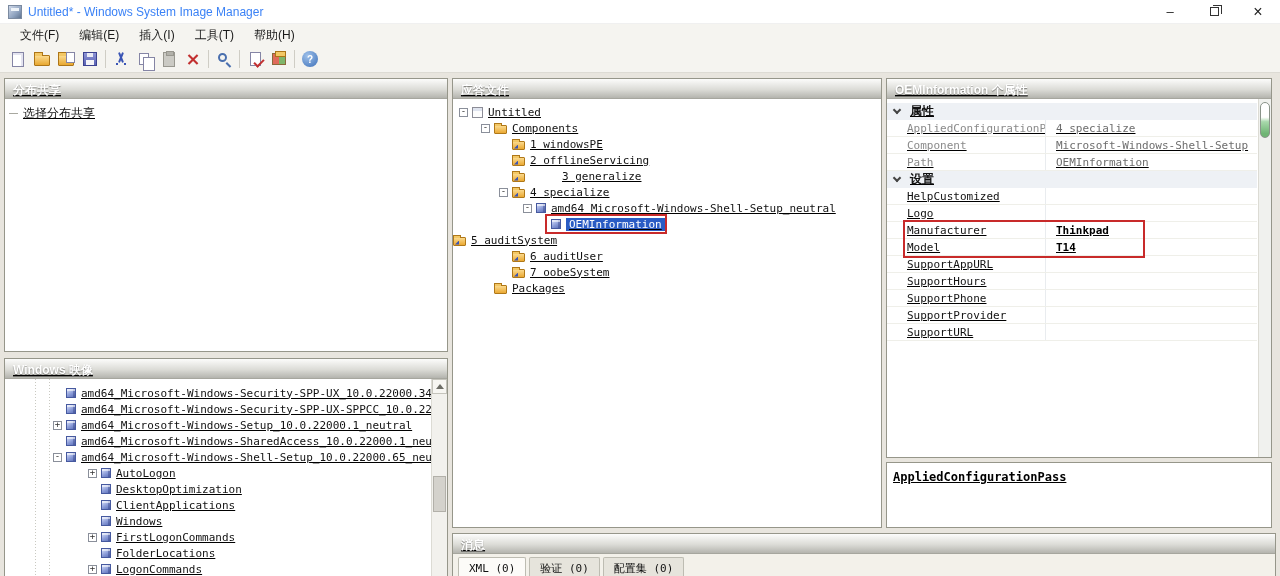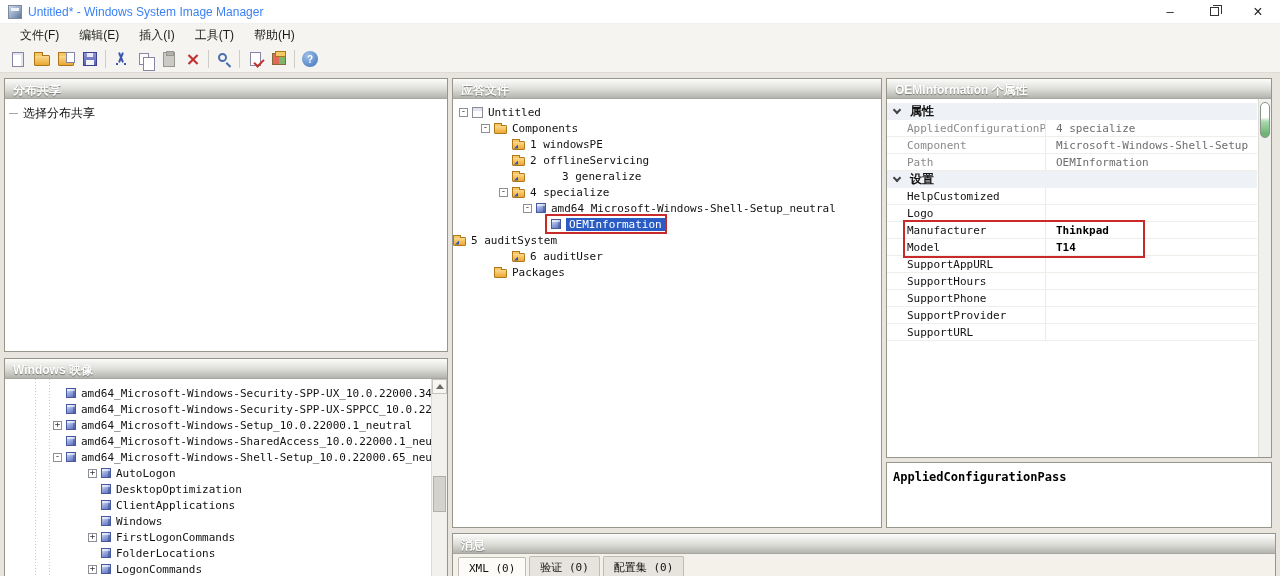--- a/index.html
+++ b/index.html
@@ -43,21 +43,21 @@
   .i-find { width:9px; height:9px; border:2px solid #4a6fae; border-radius:50%; position:relative; margin:-3px 0 0 -3px; }
   .i-find::after { content:""; position:absolute; left:7px; top:7px; width:6px; height:2px; background:#4a6fae; transform:rotate(45deg); transform-origin:0 0; }
   .i-validate { width:11px; height:14px; background:#fff; border:1px solid #8585a5; position:relative; }
   .i-validate::after { content:""; position:absolute; right:-4px; bottom:0; width:8px; height:4px; border-left:2px solid #c23030; border-bottom:2px solid #c23030; transform:rotate(-45deg); }
   .i-cfg { width:14px; height:12px; background:linear-gradient(90deg,#e06a5a 0 50%,#7fb66a 50% 100%); border:1px solid #8a6a3a; position:relative; }
   .i-cfg::before { content:""; position:absolute; left:2px; top:-3px; width:9px; height:4px; background:#f3c865; border:1px solid #ad7517; }
   .i-help { width:16px; height:16px; border-radius:50%; background:radial-gradient(circle at 35% 30%,#9fc1ea,#3c6fb8); display:flex; align-items:center; justify-content:center; }
   .i-help::before { content:"?"; color:#fff; font:bold 10px "Liberation Sans", sans-serif; }
 
   
-  .panel { position:absolute; background:#fff; border:1px solid #96968a; }
+  .panel { position:absolute; background:#fff; border:1px solid #96968a;text-decoration:underline; }
   .panel-header { height:20px; background:linear-gradient(#fcfcfb, #dcdcd7 55%, #b4b4ae); border-bottom:1px solid #a6a69e;
     color:#fff; font-weight:bold; font-size:12px; padding:3px 8px 0; text-shadow:0 1px 1px rgba(110,110,105,.95); white-space:nowrap; overflow:hidden; }
   .panel-body { position:relative; width:100%; overflow:hidden; }
 
   
   .trow { display:flex; align-items:center; height:16px; white-space:nowrap; overflow:hidden; font:11px "DejaVu Sans Mono", monospace; color:#111; }
   .exp { flex:none; width:9px; height:9px; border:1px solid #8a8f9a; background:#fff; margin-right:4px; position:relative; }
   .exp::before { position:absolute; left:0; top:-3px; width:7px; text-align:center; font:9px/9px "DejaVu Sans Mono", monospace; color:#333; }
   .exp.minus::before { content:"-"; top:-2px; }
   .exp.plus::before { content:"+"; top:-2px; }
@@ -83,21 +83,21 @@
   .psection { display:flex; align-items:center; height:17px; background:#eef1f5; font-weight:bold; font-size:12px; color:#111; }
   .chev { flex:none; width:6px; height:6px; border-right:2px solid #444; border-bottom:2px solid #444; transform:rotate(45deg); margin:-3px 10px 0 7px; }
   .prow { display:flex; align-items:stretch; height:17px; border-bottom:1px solid #efefe9; font:11px "DejaVu Sans Mono", monospace; }
   .plabel { flex:none; width:158px; padding-left:20px; display:flex; align-items:center; overflow:hidden; white-space:nowrap; }
   .pvalue { flex:1; border-left:1px solid #e9ecef; padding-left:10px; display:flex; align-items:center; overflow:hidden; white-space:nowrap; }
   .attr .plabel { color:#8a8a8a; } .attr .pvalue { color:#6d6d6d; }
   .set .plabel { color:#111; }
   .bold-val { font-weight:bold; color:#000; }
 
   
-  .tabbar { position:absolute; left:0; top:20px; right:0; bottom:0; background:#f3f1ea; padding:3px 0 0 5px; display:flex; align-items:center; }
+  .tabbar { position:absolute; left:0; top:20px; right:0; bottom:0; background:#f3f1ea; padding:3px 0 0 5px; display:flex; align-items:flex-start; }
   .tab { font:11px "DejaVu Sans Mono", monospace; color:#111; padding:3px 10px 2px; border:1px solid #bdbcb2; border-bottom:none; background:#e6e4dc; margin-right:3px; border-radius:2px 2px 0 0; }
   .tab.active { background:#fcfbf8; padding-top:4px; }
 
   .annotation { position:absolute; border:2px solid #c82a2a; z-index:6; pointer-events:none; }
   .desc-text { font:bold 12px "DejaVu Sans Mono", monospace; color:#000; padding:7px 6px; }
 </style>
 </head>
 <body>
 
 <div class="titlebar">
@@ -281,20 +281,24 @@
         <span class="icn cube"></span>
         <span class="sel-label">OEMInformation</span>
       </div>
     <div class="trow" style="">
         <span class="icn folder passfolder"></span>
         <span>5 auditSystem</span>
       </div>
     <div class="trow" style="padding-left:59px;">
         <span class="icn folder passfolder"></span>
         <span>6 auditUser</span>
+      </div>
+    <div class="trow" style="padding-left:59px;">
+        <span class="icn folder passfolder"></span>
+        <span>7 oobeSystem</span>
       </div>
     <div class="trow" style="padding-left:41px;">
         <span class="icn folder"></span>
         <span>Packages</span>
       </div>
   </div>
   <div class="annotation" style="left:92px; top:135px; width:122px; height:20px;"></div>
 </div>
 
 <div class="panel" style="left:886px; top:78px; width:386px; height:380px;">

